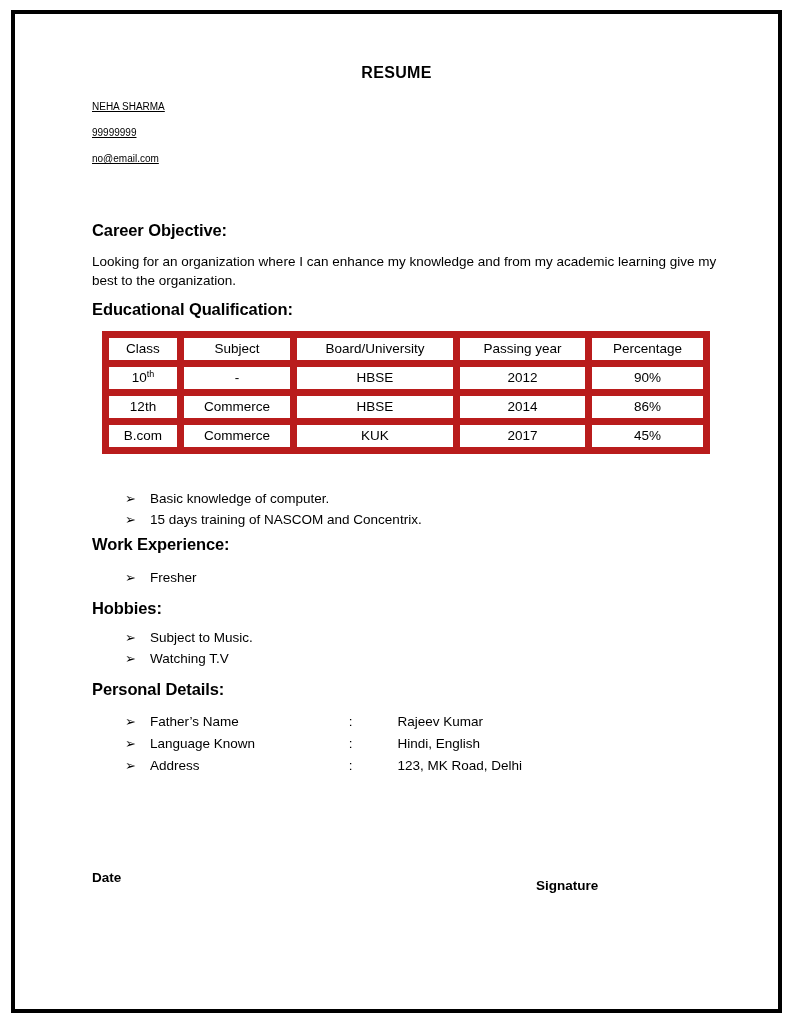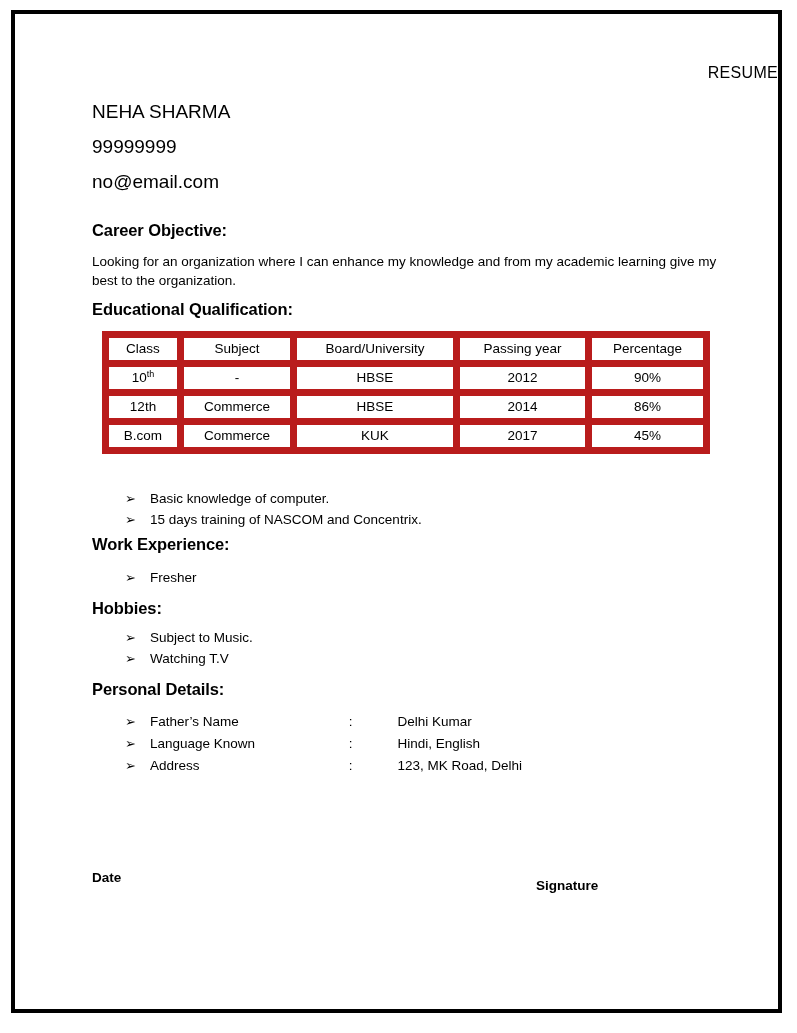--- a/index.html
+++ b/index.html
@@ -36,33 +36,34 @@
     right: 0;
     bottom: 0;
   }
 
   
   .doc-title {
     position: absolute;
     left: 0;
     right: 0;
     top: 50px;
-    text-align: right;
+    text-align: center;
     font-size: 16px;
-    font-weight: normal;
+    font-weight: bold;
     letter-spacing: 0.3px;
   }
 
   
   .contact-block {
     position: absolute;
     left: 77px;
     top: 88px;
-    font-size: 19px;
+    font-size: 10px;
     line-height: 1.0;
+    text-decoration: underline;
   }
   .contact-line {
     margin-bottom: 16px;
     white-space: nowrap;
   }
 
   
   .section-heading {
     font-size: 16.5px;
     font-weight: bold;
@@ -272,21 +273,21 @@
         <span>Watching T.V</span>
       </li>
     </ul>
 
     <div class="abs section-heading" id="personal-heading">Personal Details:</div>
     <ul class="abs arrow-list detail-list" id="personal-list">
       <li>
         <span class="bullet">➢</span>
         <span class="detail-label">Father’s Name</span>
         <span class="detail-colon">:</span>
-        <span class="detail-value">Delhi Kumar</span>
+        <span class="detail-value">Rajeev Kumar</span>
       </li>
       <li>
         <span class="bullet">➢</span>
         <span class="detail-label">Language Known</span>
         <span class="detail-colon">:</span>
         <span class="detail-value">Hindi, English</span>
       </li>
       <li>
         <span class="bullet">➢</span>
         <span class="detail-label">Address</span>

